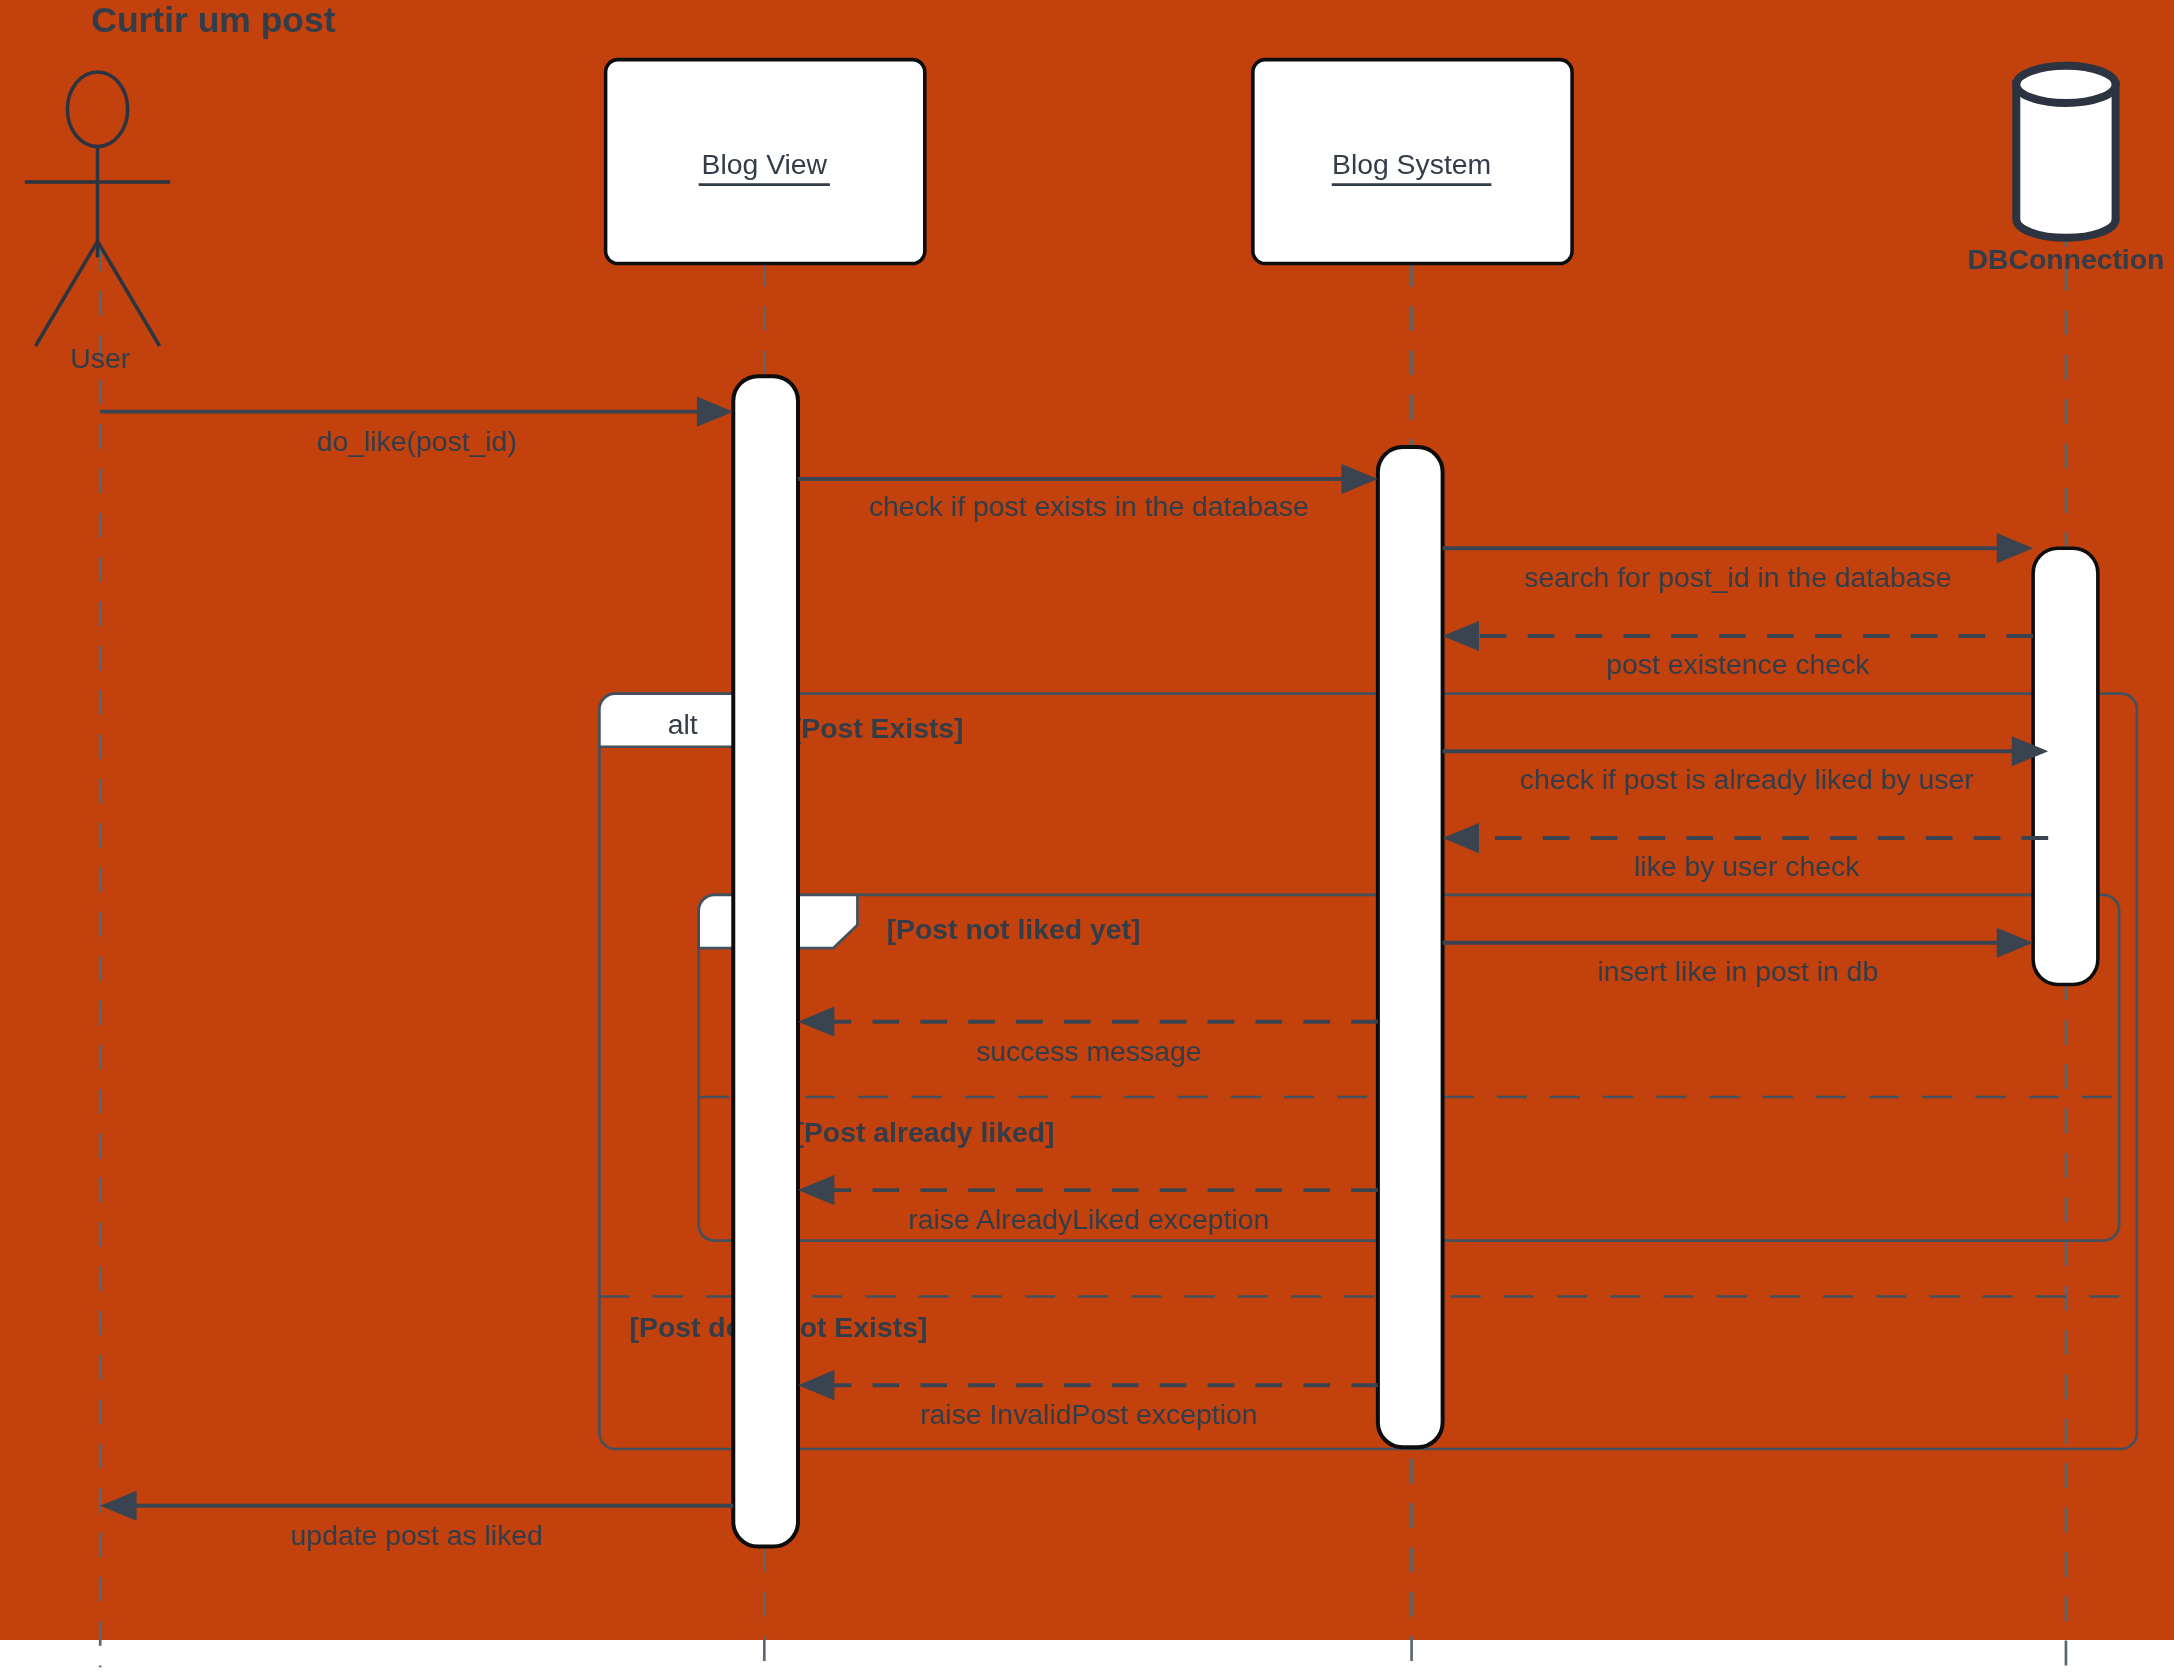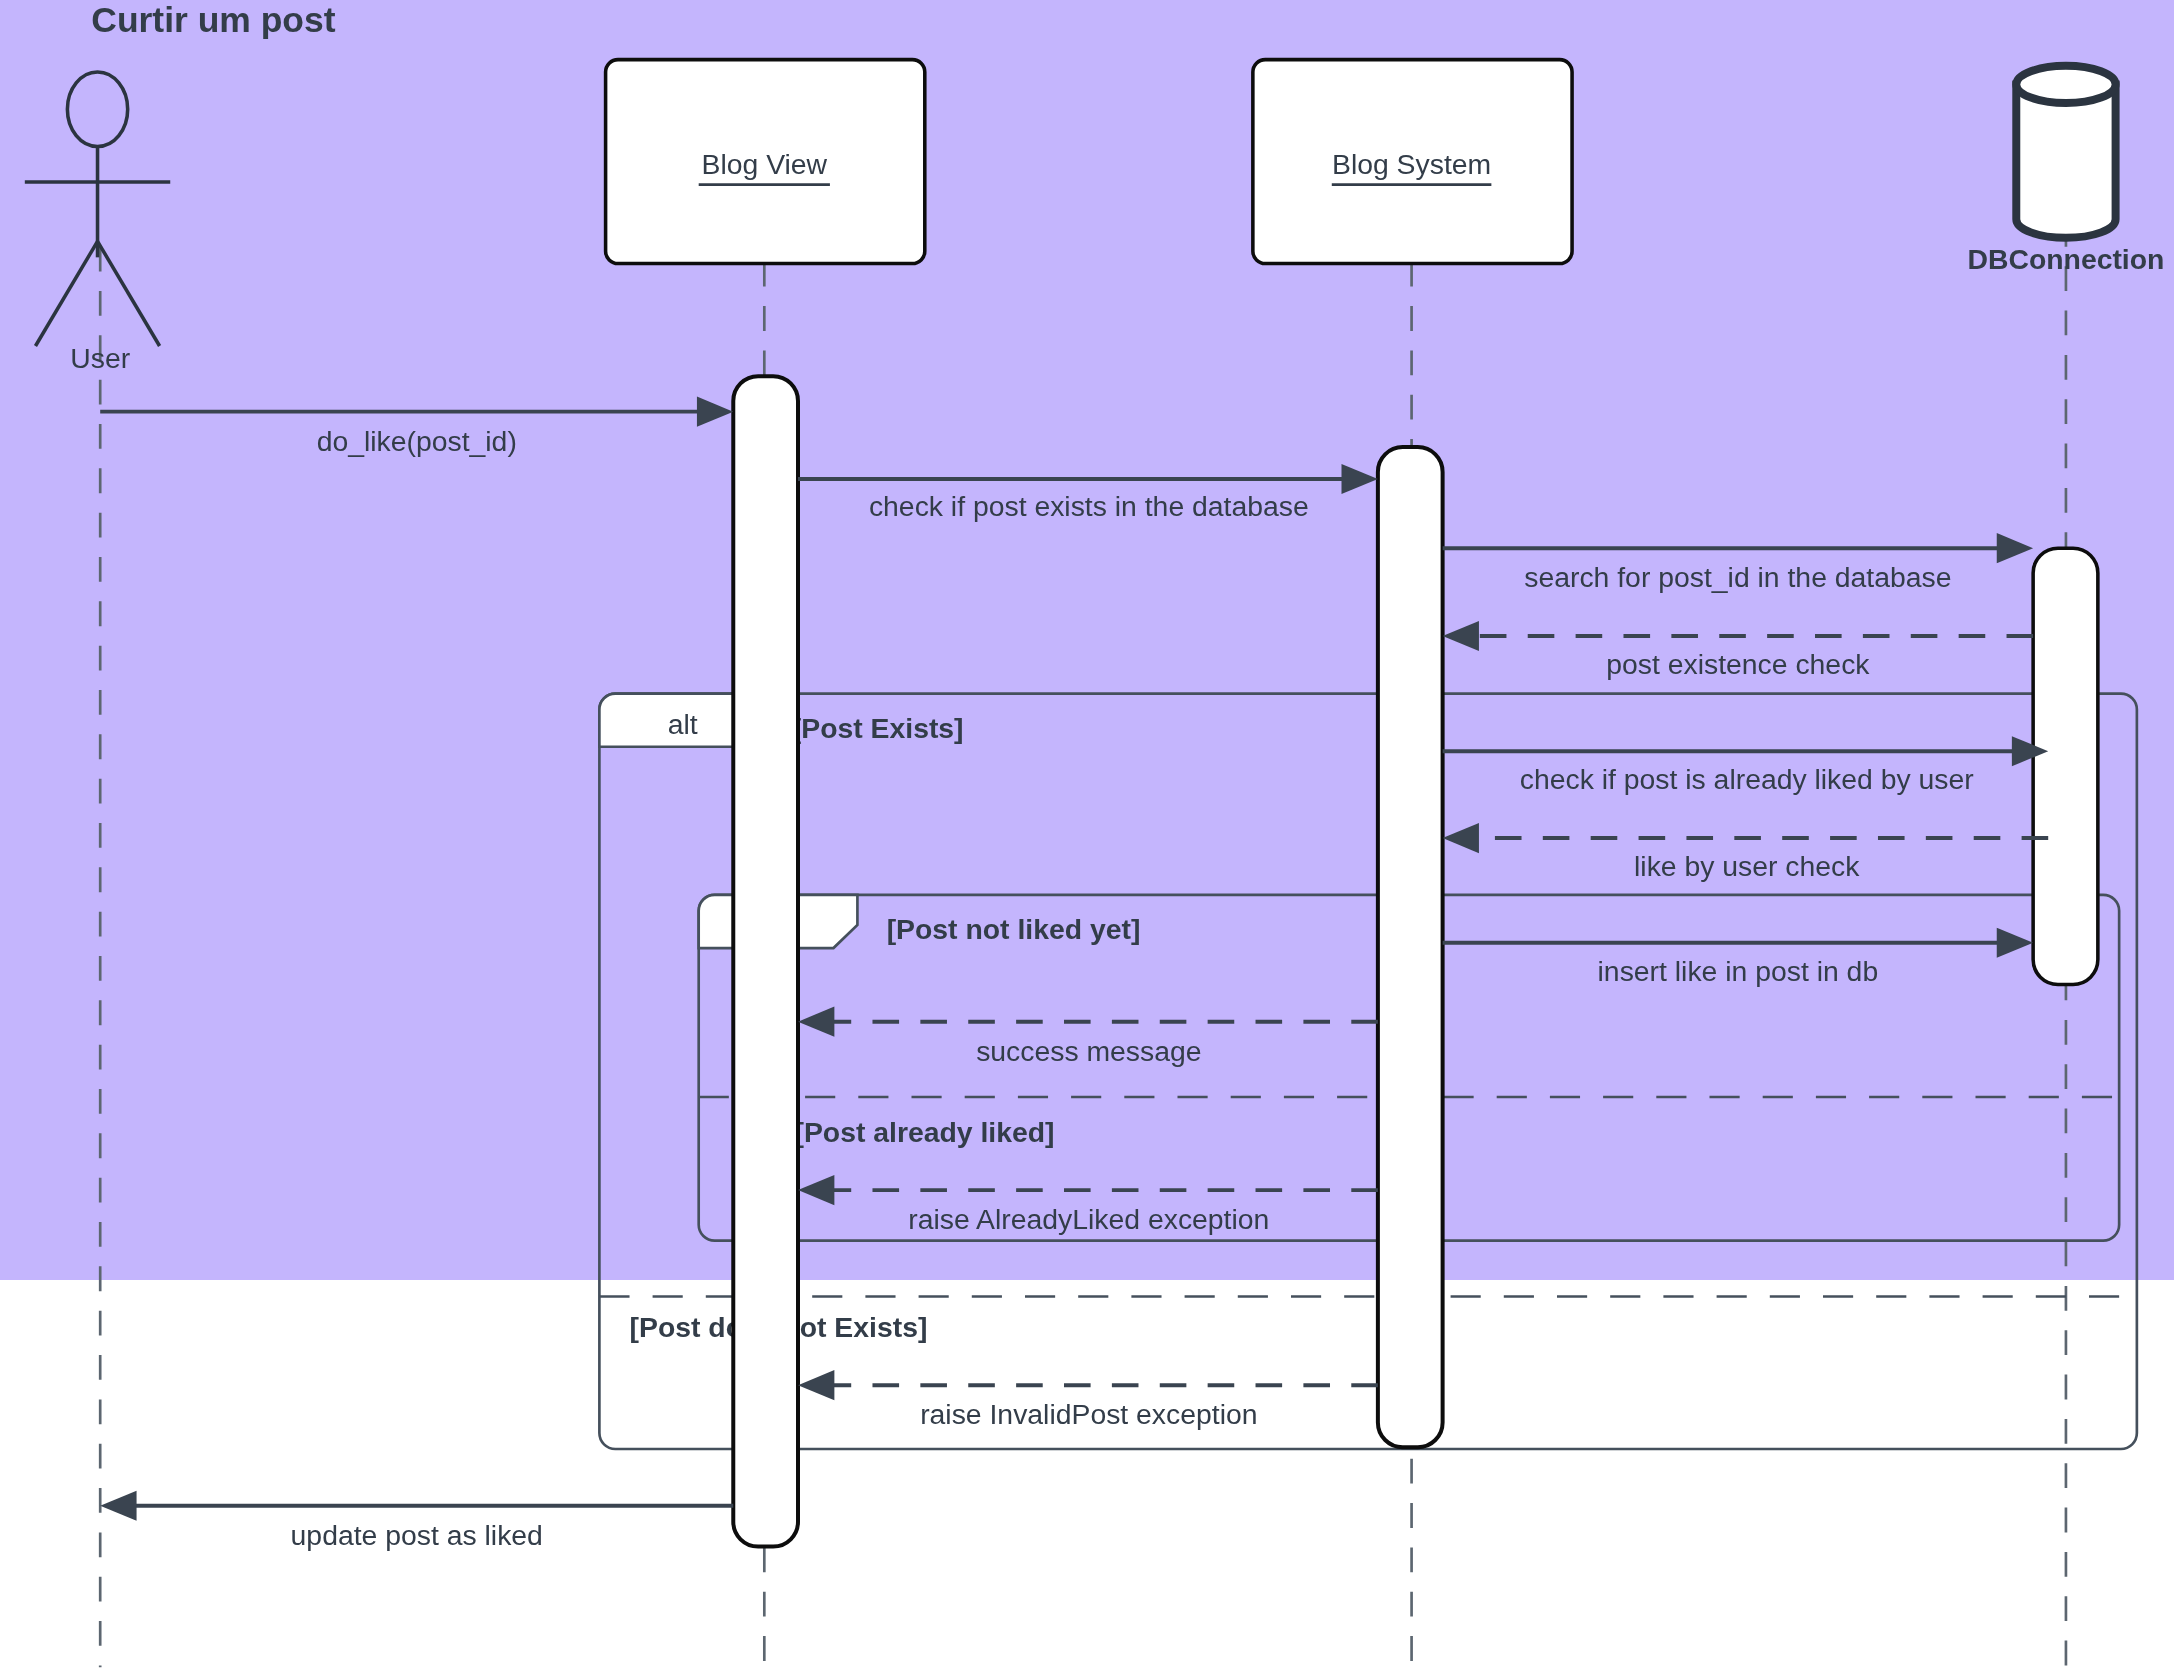--- a/index.html
+++ b/index.html
@@ -9,22 +9,22 @@
   }
   body {
     font-family: "Liberation Sans", sans-serif;
     width: 2175px;
     height: 1678px;
     overflow: hidden;
   }
   #diagram-root {
     position: relative;
     width: 2175px;
-    height: 1280px;
-    background: #c4b5fd;
+    height: 1640px;
+    background: #c2410c;
   }
   svg#seq-svg {
     position: absolute;
     top: 0;
     left: 0;
     width: 2175px;
     height: 1678px;
     display: block;
   }
   .lifeline-dash {

